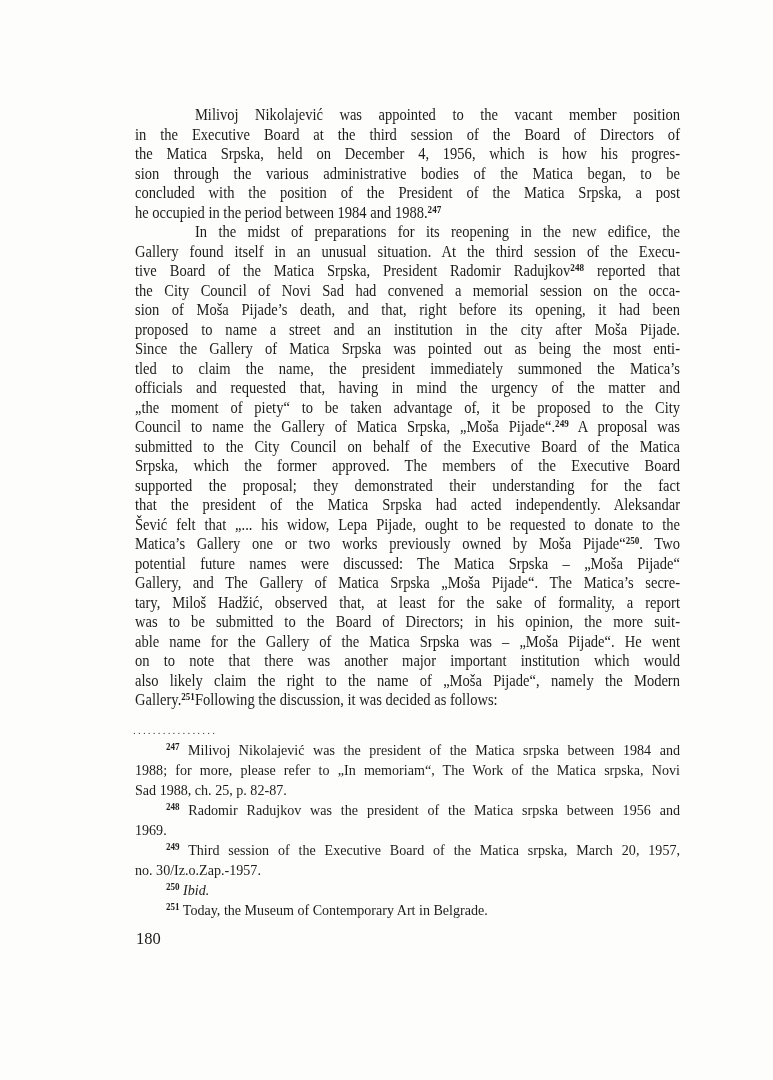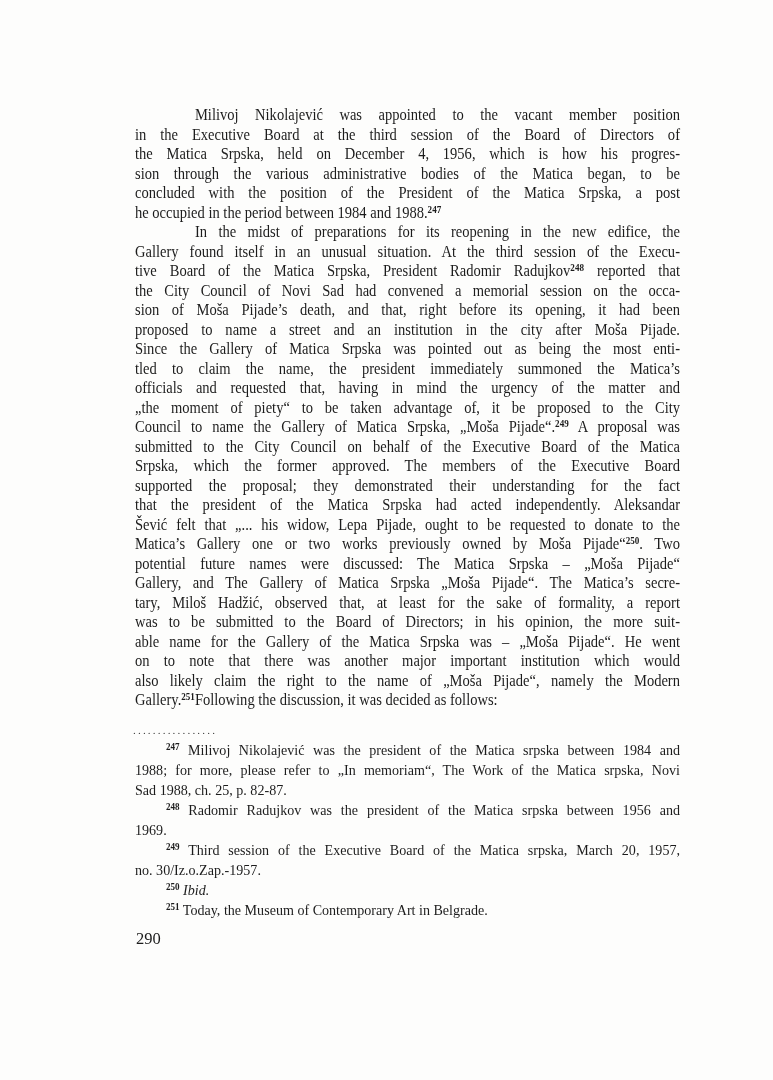--- a/index.html
+++ b/index.html
@@ -121,14 +121,14 @@
         <div class="line indent"><sup>249</sup> Third session of the Executive Board of the Matica srpska, March 20, 1957,</div>
         <div class="line last">no. 30/Iz.o.Zap.-1957.</div>
       </div>
       <div class="footnote">
         <div class="line indent last"><sup>250</sup> <em>Ibid.</em></div>
       </div>
       <div class="footnote">
         <div class="line indent last"><sup>251</sup> Today, the Museum of Contemporary Art in Belgrade.</div>
       </div>
     </div>
-  <div class="page-number">290</div>
+  <div class="page-number">180</div>
 </div>
 
 </body></html>

